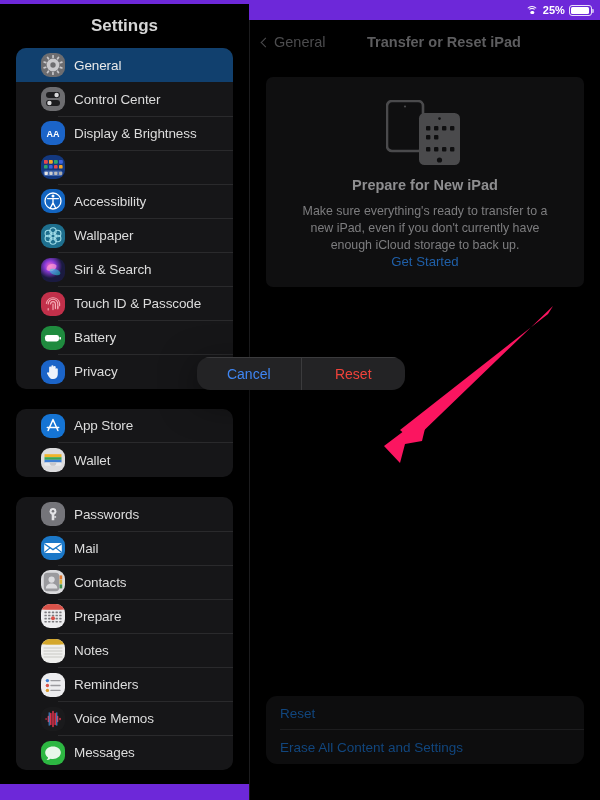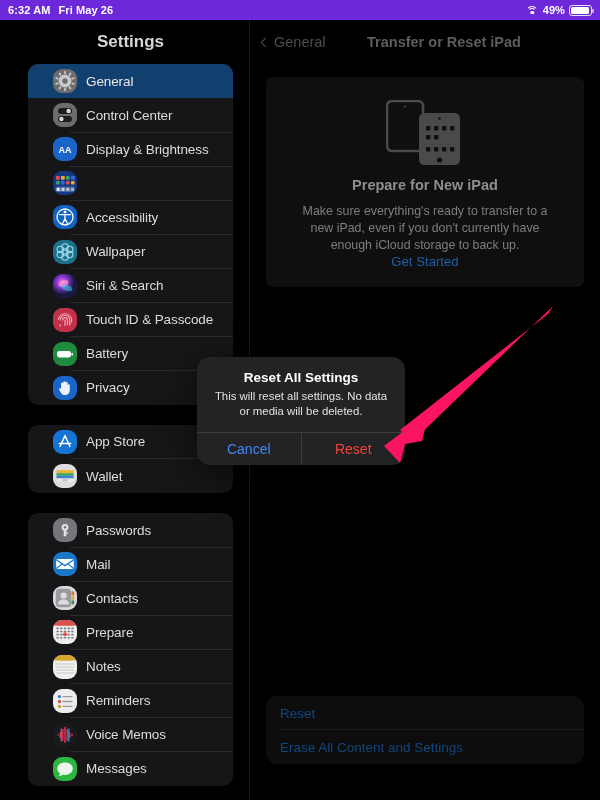--- a/index.html
+++ b/index.html
@@ -30,22 +30,22 @@
     border:none; background:#fff; }
   .battery{ position:relative; width:23px; height:11px; border:1px solid rgba(255,255,255,.85);
     border-radius:3px; }
   .battery .fill{ position:absolute; top:1px; left:1px; bottom:1px; width:85%;
     background:#fff; border-radius:1.5px; }
   .battery .cap{ position:absolute; right:-3px; top:3.3px; width:1.6px; height:4.4px;
     background:rgba(255,255,255,.6); border-radius:0 1px 1px 0; }
 
   
   .sidebar{
-    position:absolute; top:20px; left:0; width:249px; height:780px;
-    background:#000; overflow:hidden;padding-left:12px;
+    position:absolute; top:4px; left:0; width:249px; height:780px;
+    background:#000; overflow:hidden;
   }
   .sidebar-title{
     height:44px; display:flex; align-items:center; justify-content:center;
     color:#d6d6d6; font-size:17px; font-weight:bold;
   }
   .sb-group{
     margin:0 16px 20px 16px; background:#161618; border-radius:10px; overflow:hidden;
   }
   .sb-row{
     position:relative; display:flex; align-items:center; height:34.1px;
@@ -138,21 +138,21 @@
     <div class="sb-left">
       <span>6:32 AM</span>
       <span>Fri May 26</span>
     </div>
     <div class="sb-right">
       <span class="wifi-glyph">
         <i class="a"></i>
           <i class="b"></i>
           <i class="c"></i>
       </span>
-      <span>49%</span>
+      <span>25%</span>
       <span class="battery">
         <span class="fill"></span>
           <span class="cap"></span>
       </span>
     </div>
   </div>
 
   <div class="sidebar">
     <div class="sidebar-title">Settings</div>
     <div id="sb-groups">
@@ -516,24 +516,20 @@
         <span class="sep"></span>
       </div>
       <div class="bg-row">
         <span>Erase All Content and Settings</span>
 
       </div>
     </div>
   </div>
 
   <div class="alert">
-    <div class="alert-body">
-      <div class="alert-title">Reset All Settings</div>
-      <div class="alert-msg">This will reset all settings. No data or media will be deleted.</div>
-    </div>
     <div class="alert-actions">
       <div class="alert-btn cancel">Cancel</div>
       <div class="alert-btn destructive">Reset</div>
     </div>
   </div>
 
   <div class="arrow-layer">
     <svg width="600" height="800">
       <polygon points="553,306 548,314 400,430 413,441" fill="#FB1560"></polygon>
       <polygon points="384,446 429,412 422,441 405,444 400,463" fill="#FB1560"></polygon>

